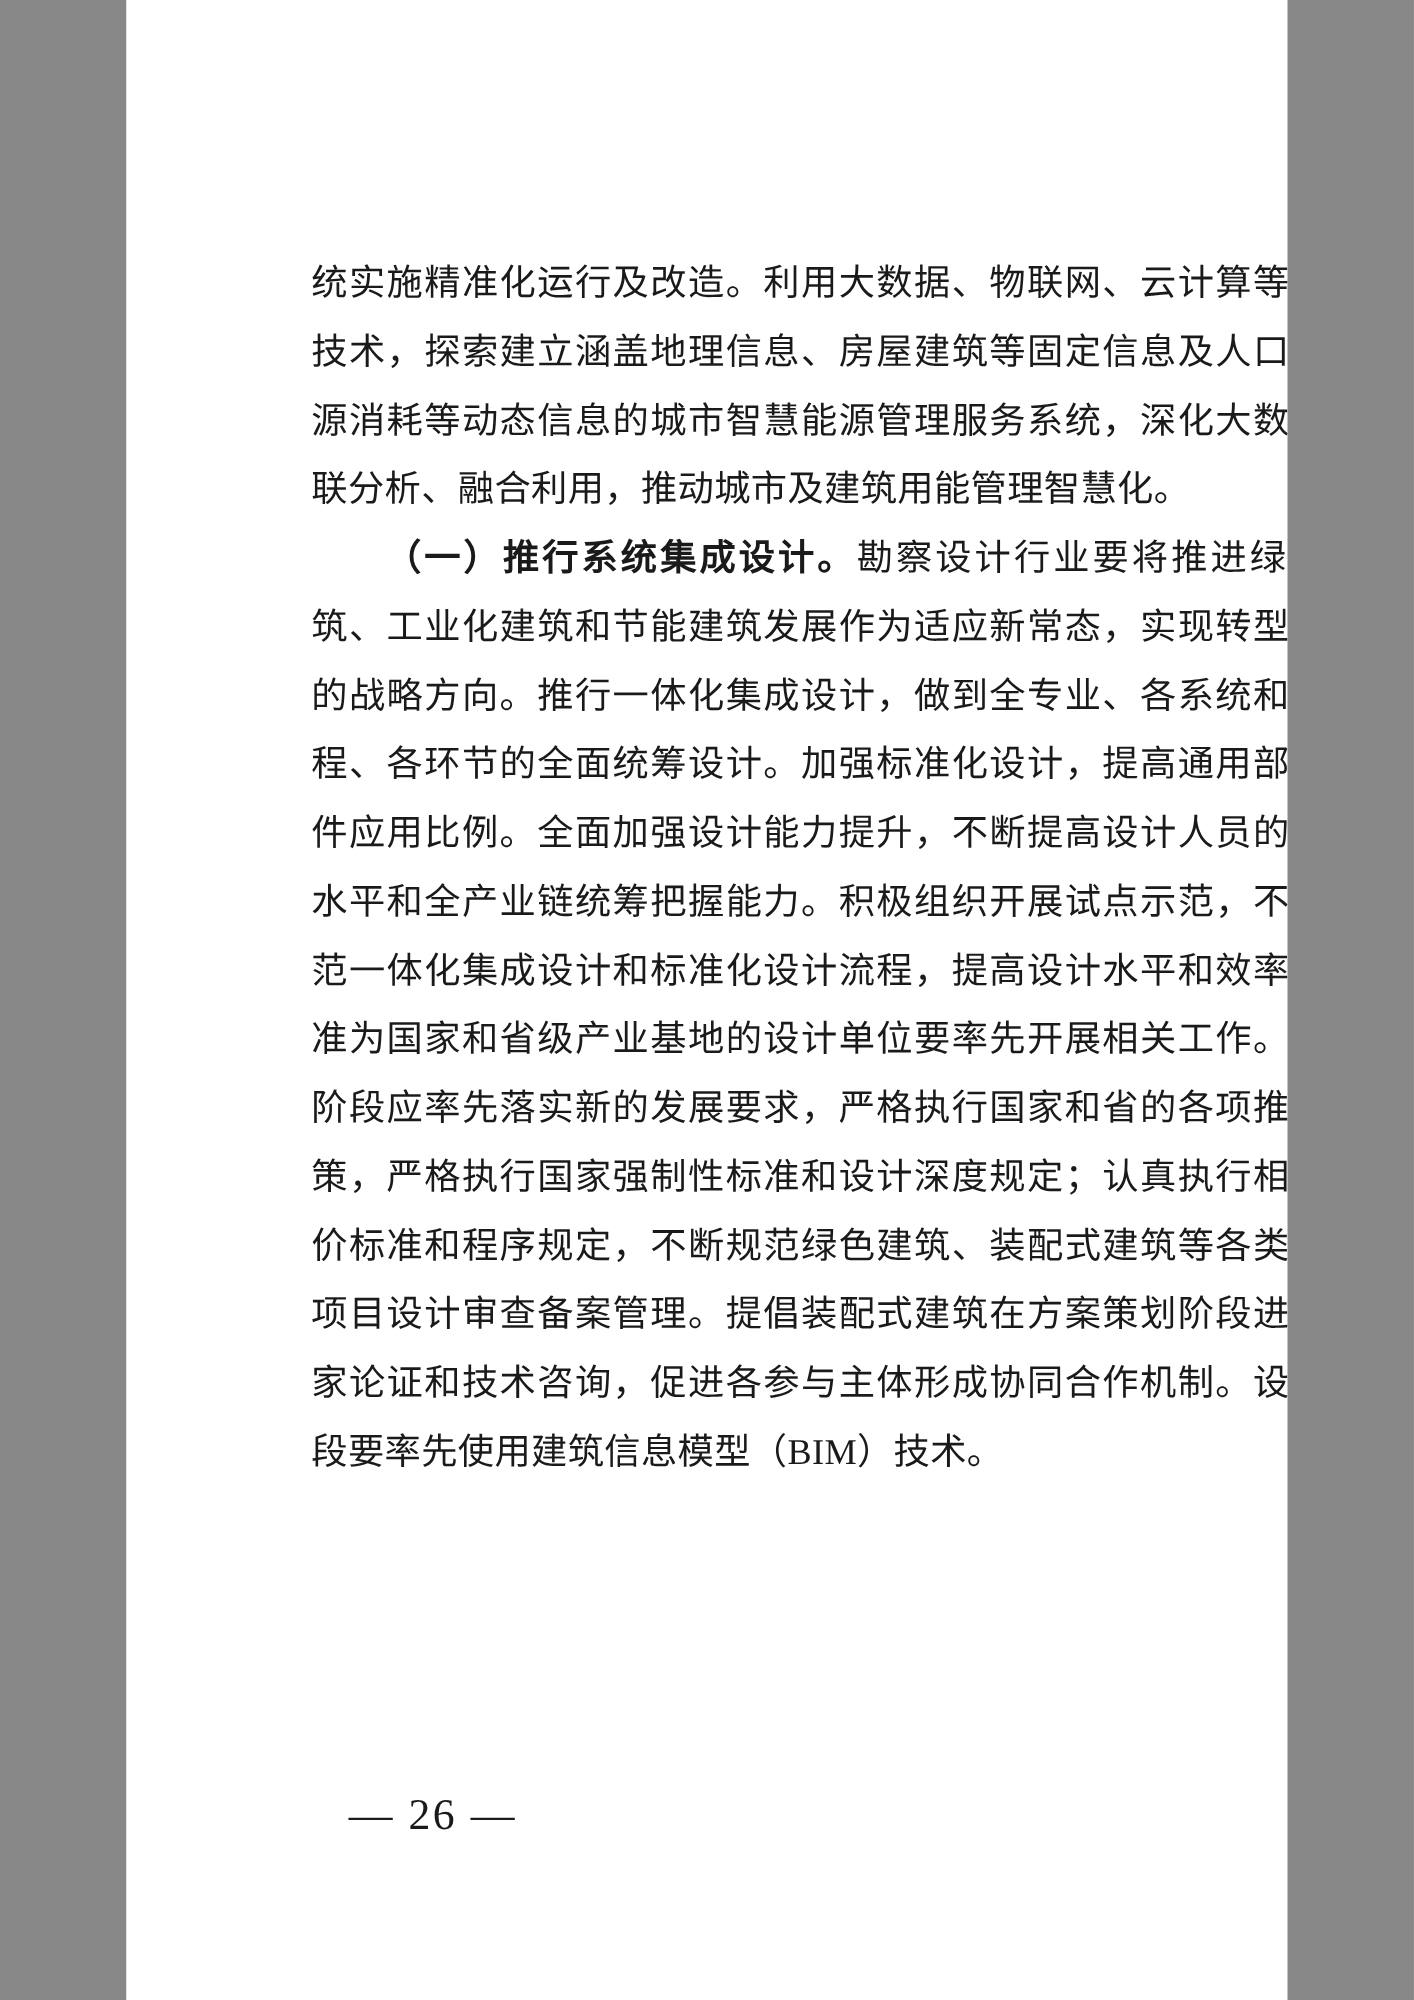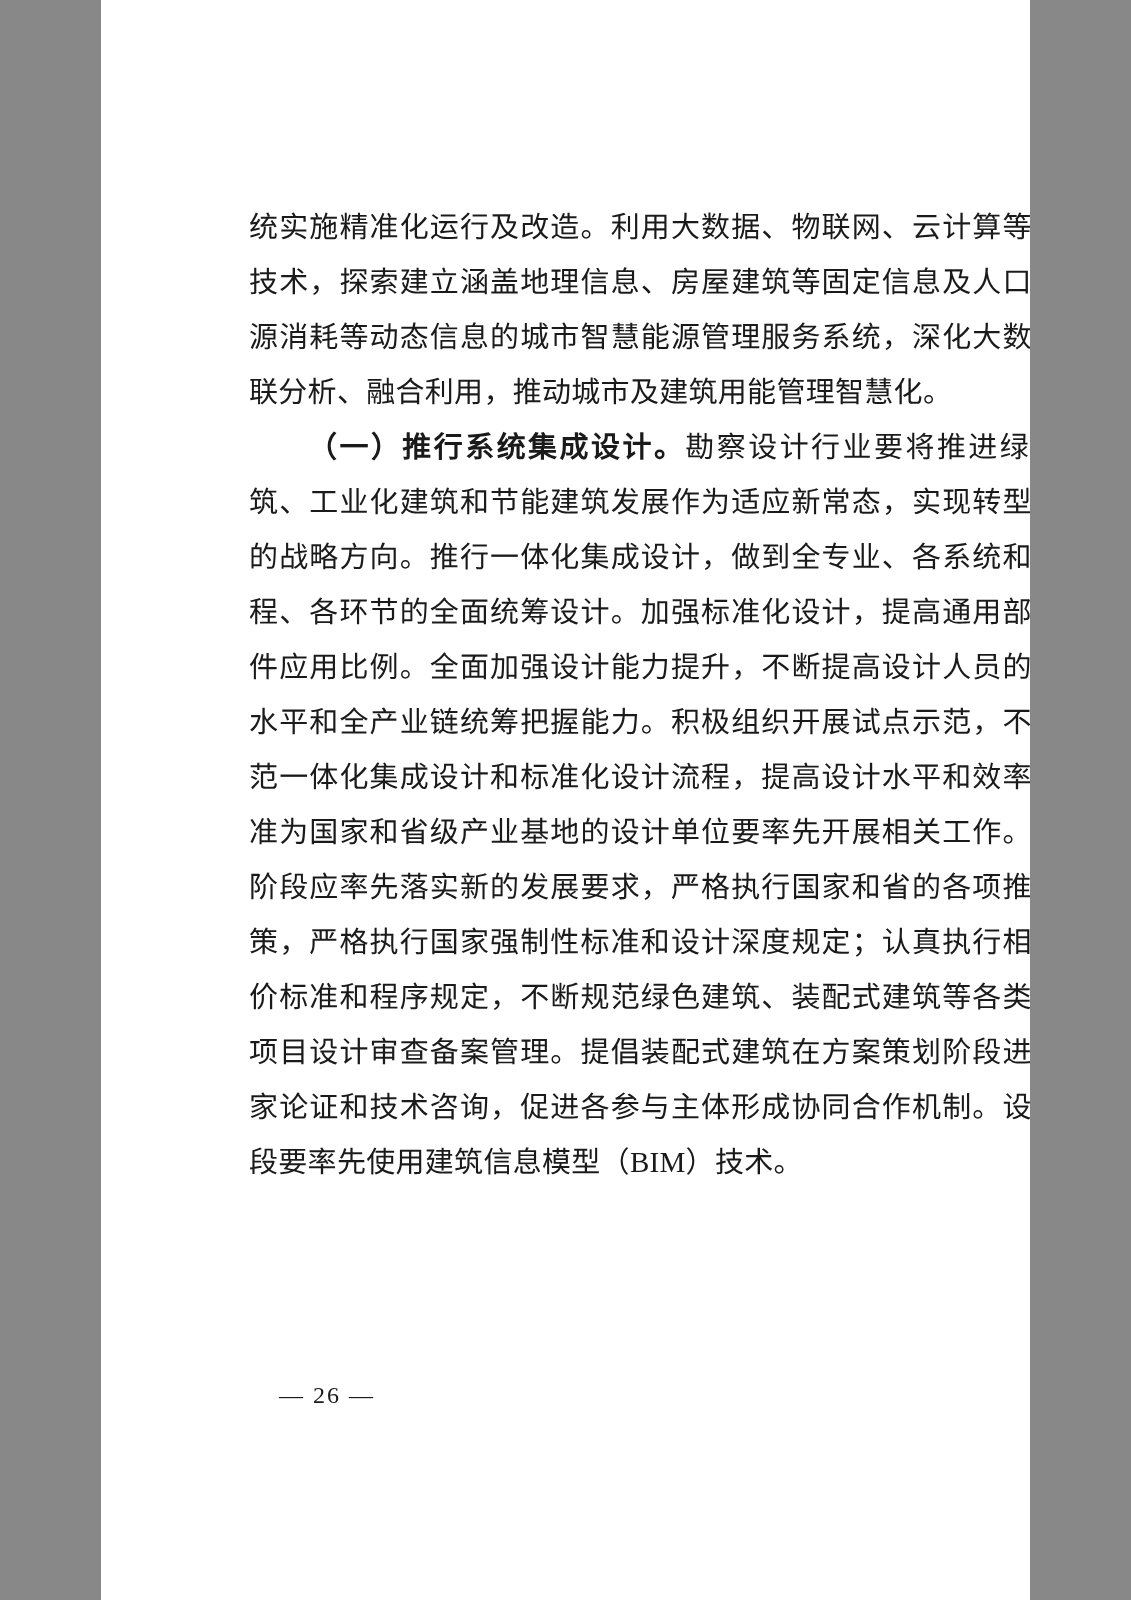--- a/index.html
+++ b/index.html
@@ -46,22 +46,22 @@
     text-indent: 59px;
     letter-spacing: 1px;
   }
   .lead-in {
     font-weight: bold;
     font-family: Liberation Serif, serif;
   }
   .page-number {
     position: absolute;
     left: 178px;
-    top: 1368px;
-    font-size: 24px;
+    top: 1424px;
+    font-size: 35px;
     line-height: 55px;
     letter-spacing: 2px;
     font-family: "Liberation Serif", "DejaVu Serif", serif;
   }
 </style>
 </head>
 <body>
 
 <div class="page">
   <div class="content">

